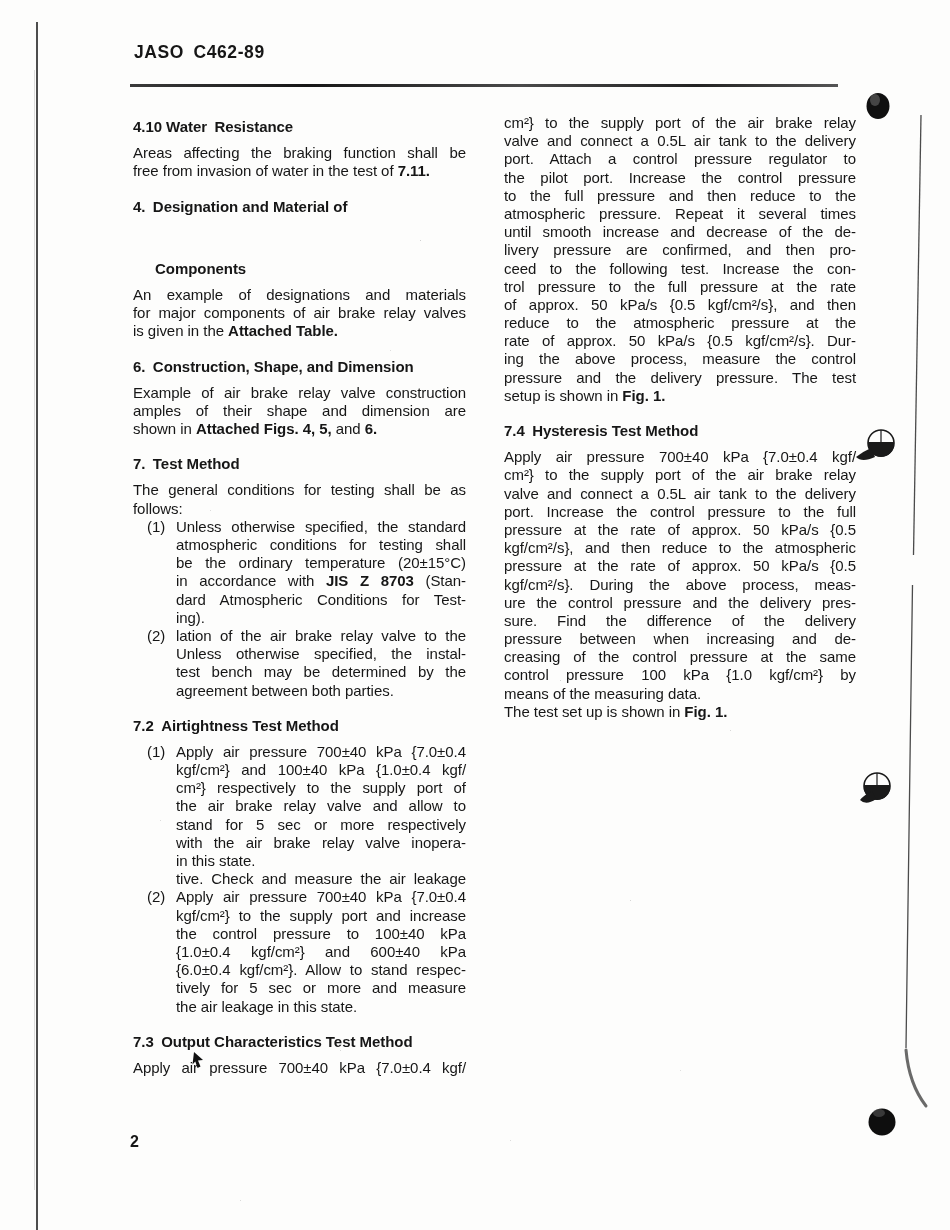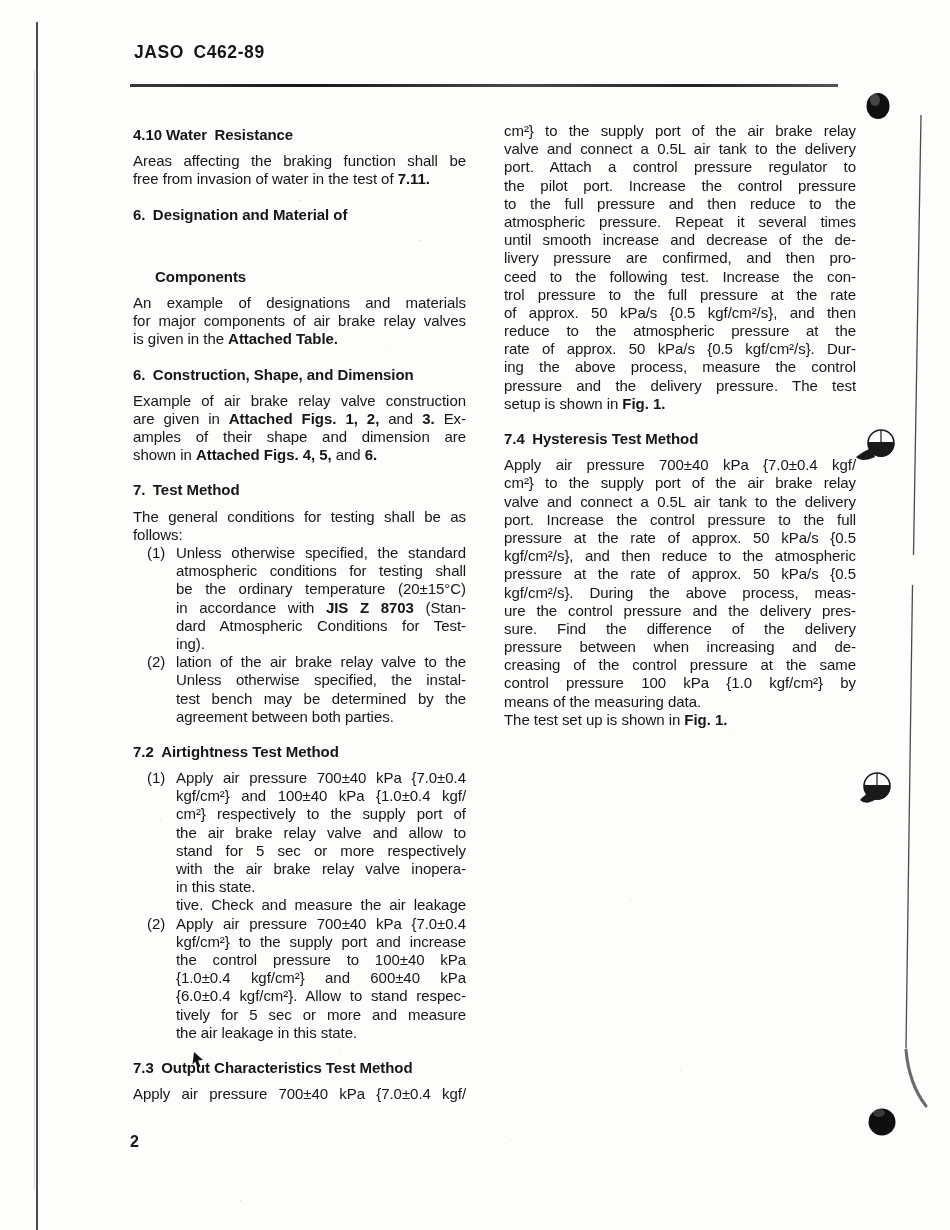--- a/index.html
+++ b/index.html
@@ -6,21 +6,21 @@
   .page{position:relative;width:950px;height:1230px;background:#fdfdfc;overflow:hidden;
         font-family:"Liberation Sans",sans-serif;color:#161616;}
   .header-title{position:absolute;left:134px;top:42px;font-size:17.5px;font-weight:700;letter-spacing:.6px;}
   .rule{position:absolute;left:130px;top:84px;width:708px;height:3px;
         background:linear-gradient(90deg,#3a3a3a,#161616 25%,#4a4a4a 55%,#222 80%,#555);}
   .col{position:absolute;font-size:15px;letter-spacing:-0.05px;}
   .col-left{left:133px;top:118px;width:333px;}
   .col-right{left:504px;top:114px;width:352px;}
   .blk{position:relative;margin:0;}
   .blk.h2,.blk.h3{font-weight:700;margin:17px 0 8px 0;}
-  .col .blk:first-child{margin-top:8px;}
+  .col .blk:first-child{margin-top:0;}
   .blk.item{padding-left:43px;}
   .marker{position:absolute;left:14px;top:0;line-height:18.2px;}
   .line{text-align:justify;line-height:18.2px;height:18.2px;white-space:normal;}
   .line.left{text-align:left;}
   .fill{display:inline-block;width:100%;height:0;font-size:0;line-height:0;vertical-align:top;}
   .bold{font-weight:700;}
   .page-number{position:absolute;left:130px;top:1133px;font-size:16px;font-weight:700;}
   .artifacts{position:absolute;left:0;top:0;pointer-events:none;}
   .scan-noise{position:absolute;left:300px;top:200px;width:1px;height:1px;background:rgba(60,60,60,.25);
     box-shadow:120px 40px rgba(80,80,80,.25), -90px 310px rgba(90,90,90,.2), 260px 480px rgba(70,70,70,.22),
@@ -37,34 +37,33 @@
 
   <div class="col col-left">
       <div class="blk h3">
         <div class="line left"><span>4.10 Water Resistance</span></div>
       </div>
       <div class="blk para">
         <div class="line"><span>Areas affecting the braking function shall be</span><span class="fill"></span></div>
         <div class="line left"><span>free from invasion of water in the test of </span><span class="bold">7.11.</span></div>
       </div>
       <div class="blk h2">
-        <div class="line left"><span>6. Designation and Material of</span></div>
+        <div class="line left"><span>4. Designation and Material of</span></div>
         <div class="line left" style="padding-left: 22px; margin-top: 44px;"><span>Components</span></div>
       </div>
       <div class="blk para">
         <div class="line"><span>An example of designations and materials</span><span class="fill"></span></div>
         <div class="line"><span>for major components of air brake relay valves</span><span class="fill"></span></div>
         <div class="line left"><span>is given in the </span><span class="bold">Attached Table.</span></div>
       </div>
       <div class="blk h2">
         <div class="line left"><span>6. Construction, Shape, and Dimension</span></div>
       </div>
       <div class="blk para">
         <div class="line"><span>Example of air brake relay valve construction</span><span class="fill"></span></div>
-        <div class="line"><span>are given in </span><span class="bold">Attached Figs. 1, 2,</span><span> and </span><span class="bold">3.</span><span> Ex-</span><span class="fill"></span></div>
         <div class="line"><span>amples of their shape and dimension are</span><span class="fill"></span></div>
         <div class="line left"><span>shown in </span><span class="bold">Attached Figs. 4, 5,</span><span> and </span><span class="bold">6.</span></div>
       </div>
       <div class="blk h2">
         <div class="line left"><span>7. Test Method</span></div>
       </div>
       <div class="blk para">
         <div class="line"><span>The general conditions for testing shall be as</span><span class="fill"></span></div>
         <div class="line left"><span>follows:</span></div>
       </div>

